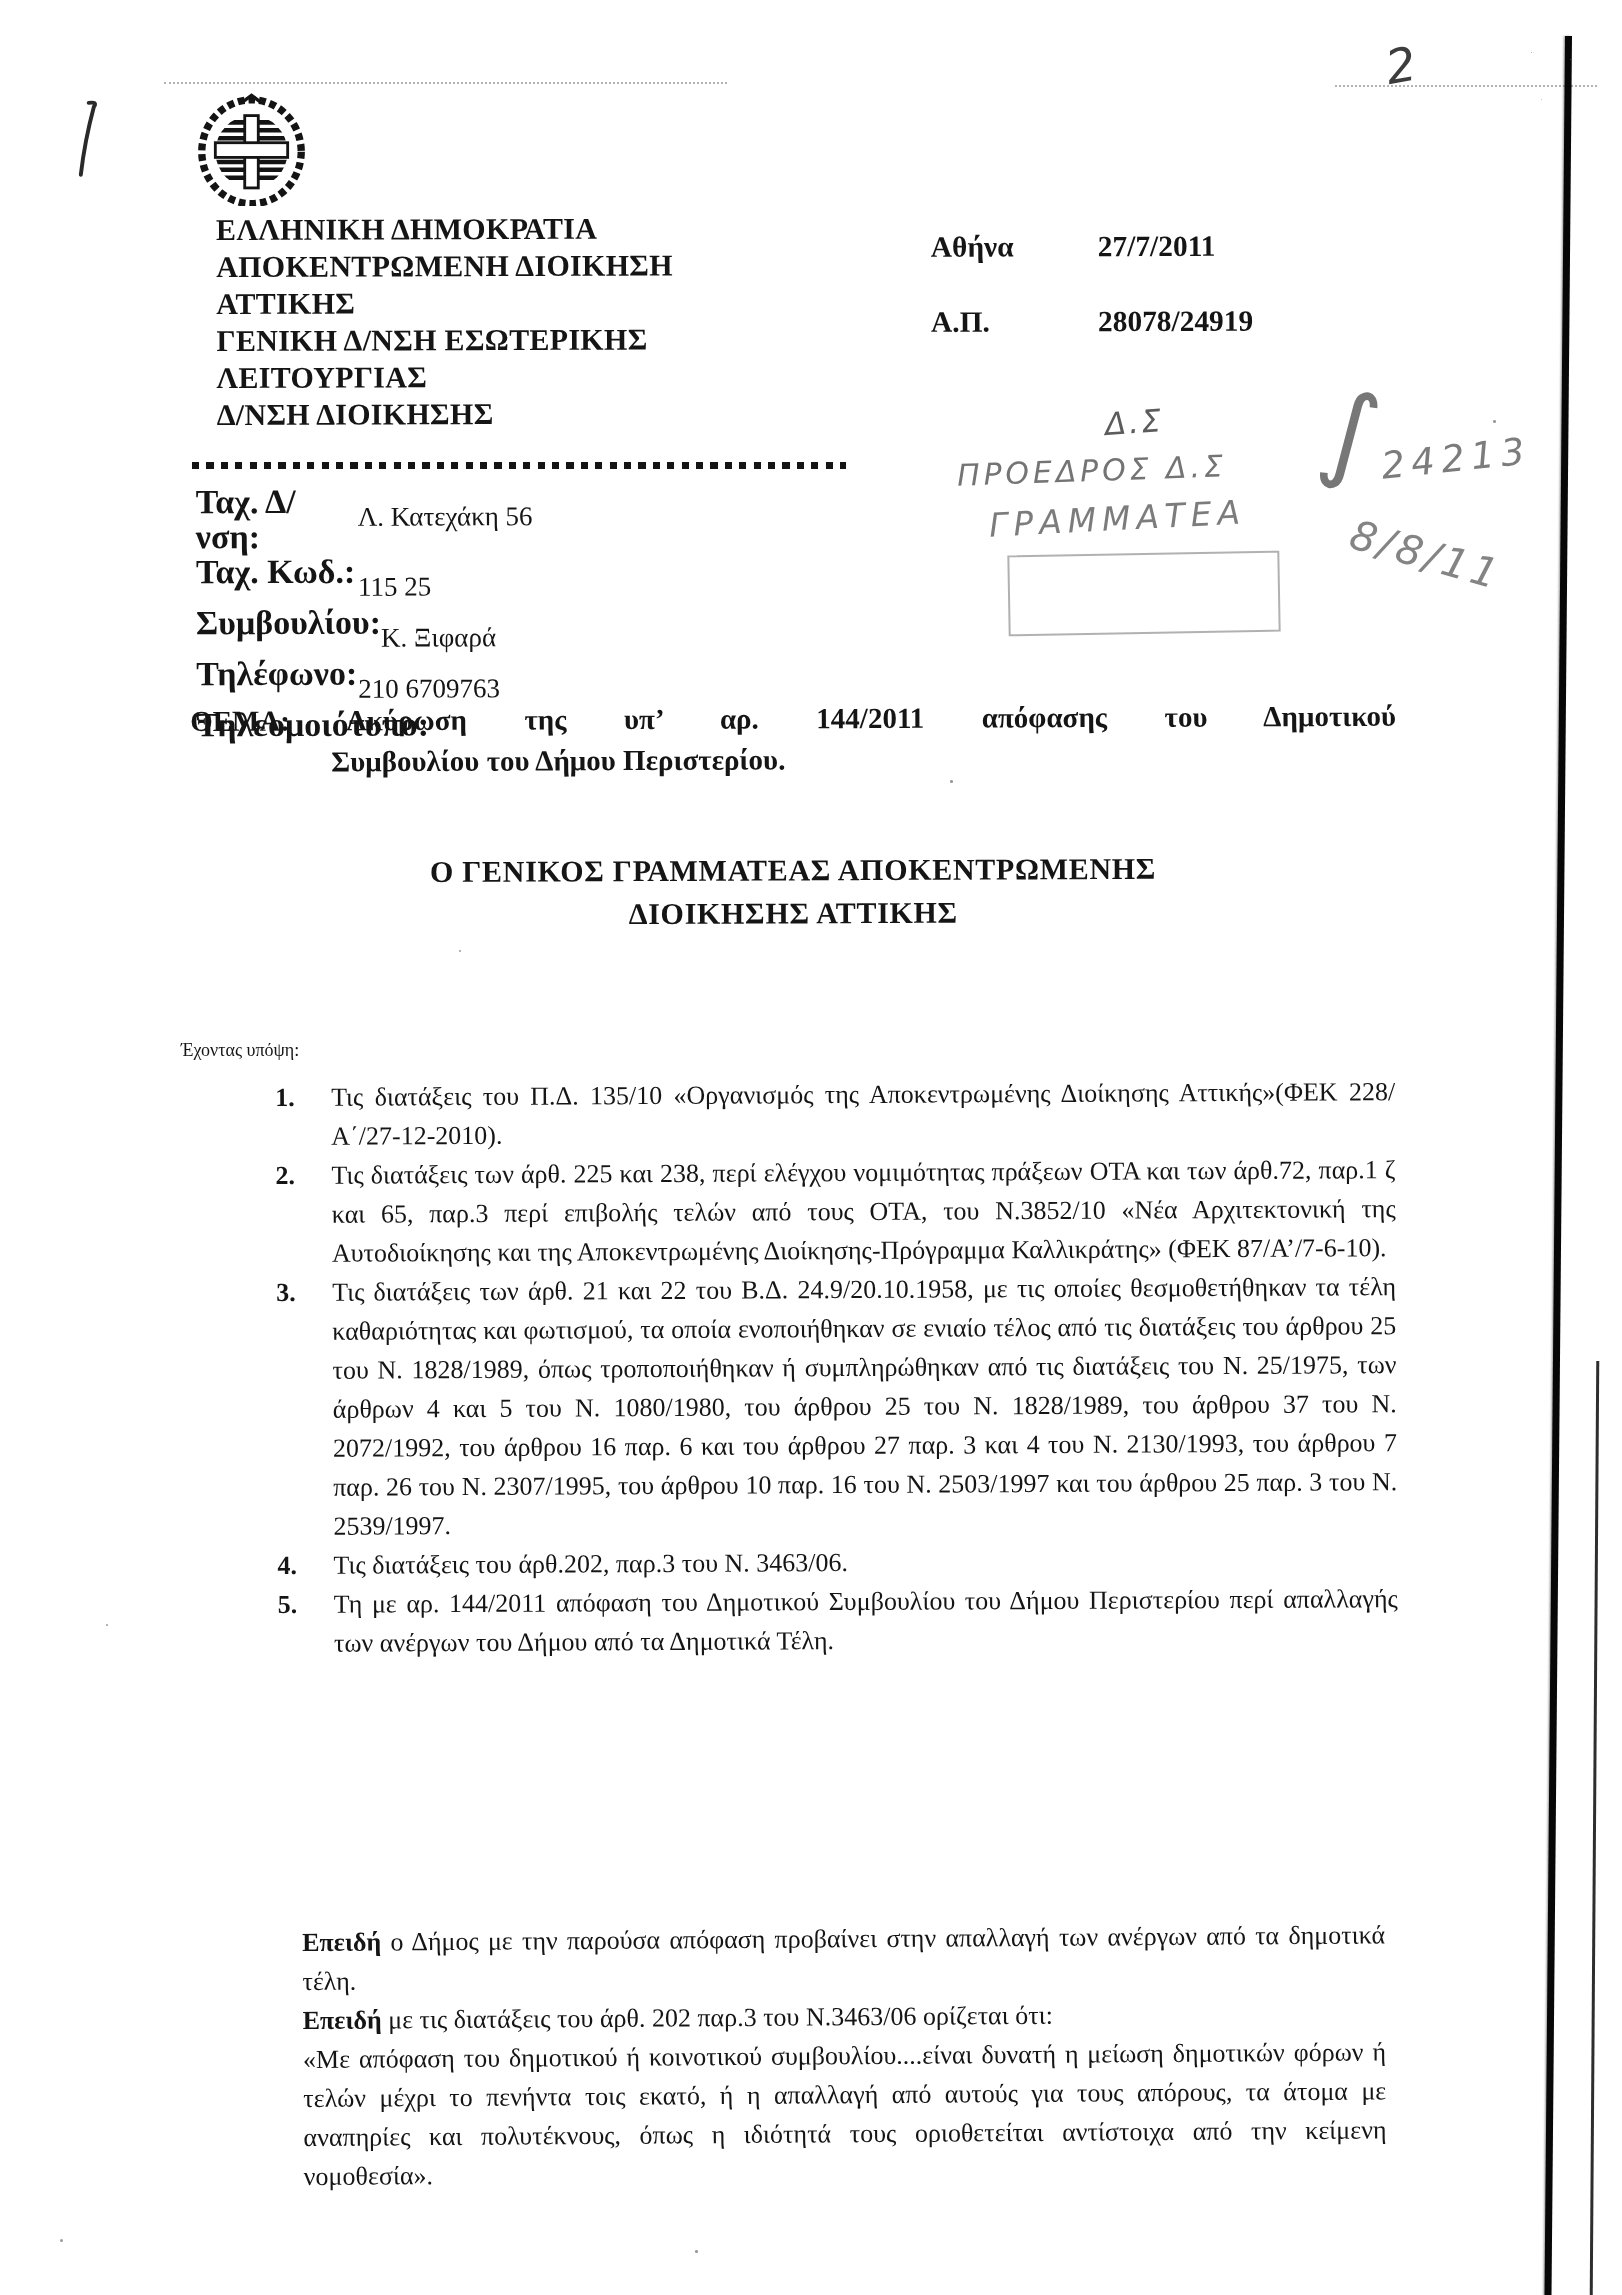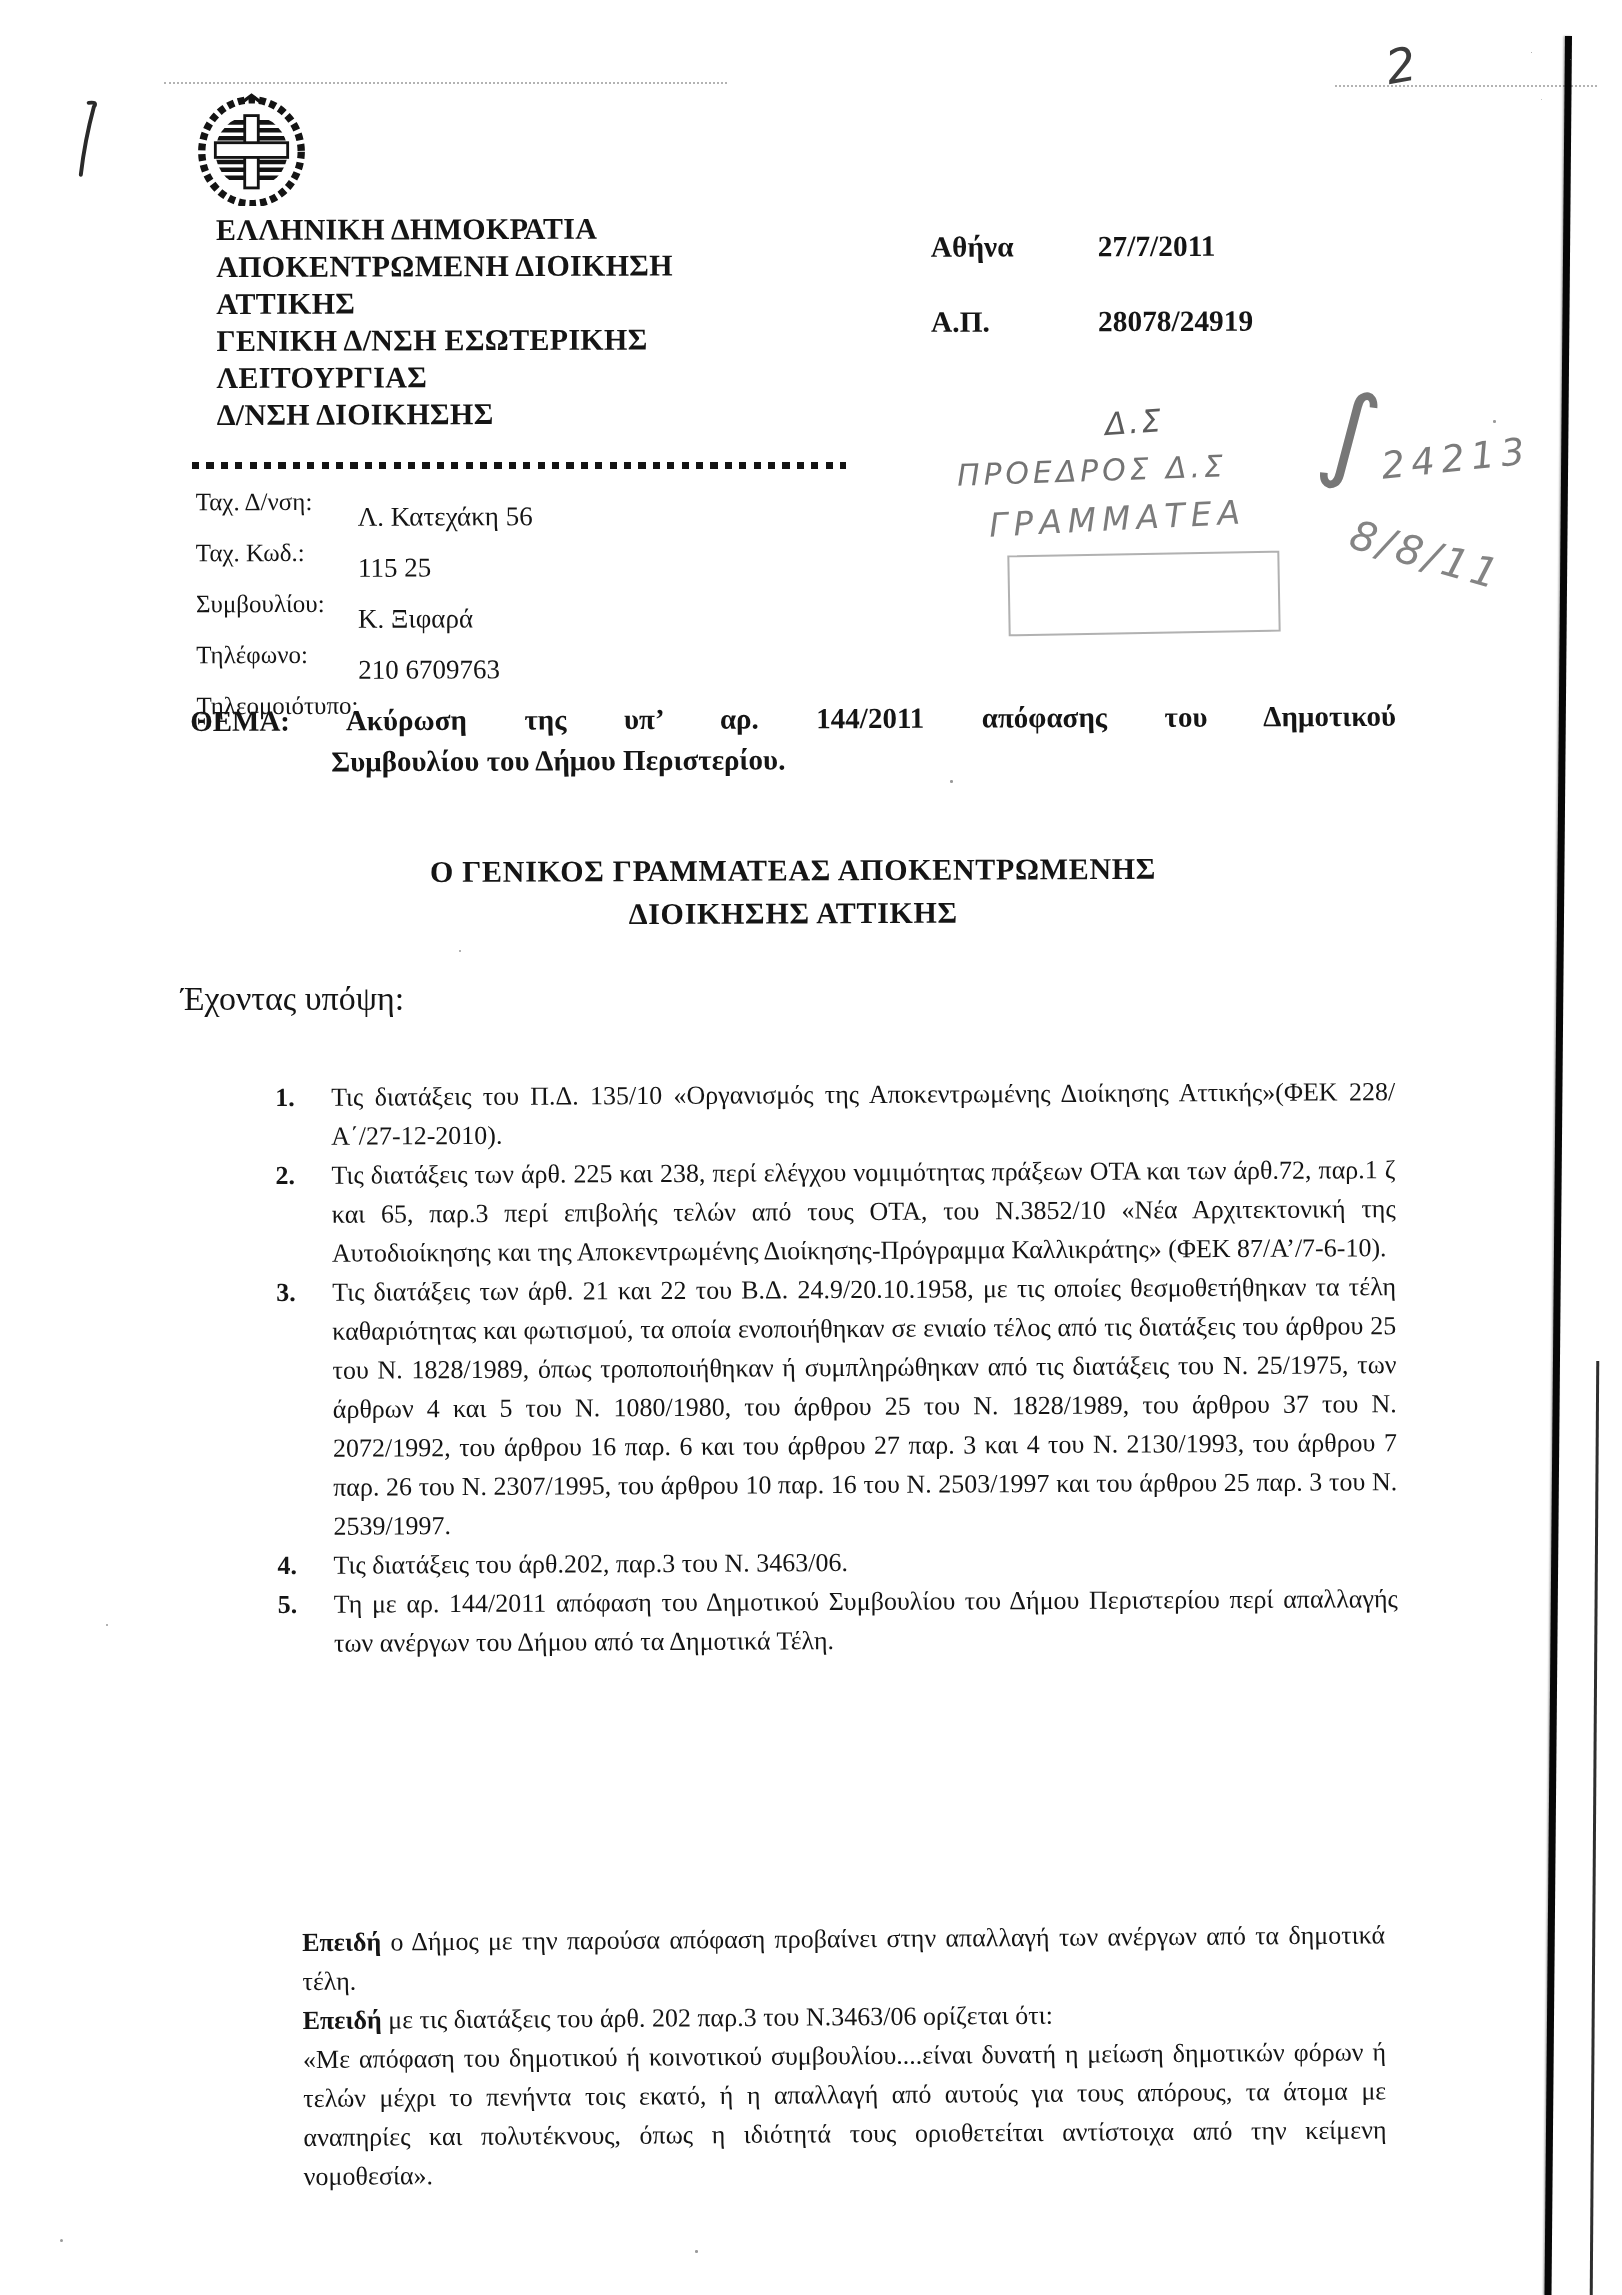--- a/index.html
+++ b/index.html
@@ -12,21 +12,21 @@
   
   .org-block{left:216px;top:211px;width:720px;font-weight:bold;
     font-size:30px;line-height:37px;letter-spacing:0.3px;transform:rotate(-.2deg);transform-origin:left top;}
   .date-block{left:931px;top:230px;width:458px;font-weight:bold;font-size:29.4px;transform:rotate(-.2deg);}
   .date-row{display:flex;margin-bottom:42px;}
   .date-row .lbl{width:167px;}
   .dotline{left:192px;top:462px;width:654px;height:6.5px;
     background:repeating-linear-gradient(90deg,#141414 0 7.2px,transparent 7.2px 14.4px);}
   .contact{left:196px;top:483px;width:753px;font-size:27px;line-height:35px;transform:rotate(-.2deg);}
   .contact .row{display:flex;}
-  .contact .lbl{flex:0 0 162px;font-weight:normal;font-size:25px;}
+  .contact .lbl{flex:0 0 162px;font-weight:bold;font-size:34px;}
   .contact .val{font-weight:normal;margin-top:16px;}
   
   .faintdots{height:0;border-top:2px dotted #b3b3b3;}
   .edge-line{left:1565px;top:36px;width:6.5px;height:2260px;background:#070707;
     transform:rotate(.52deg);transform-origin:top center;box-shadow:-1.3px 0 2px rgba(0,0,0,.35);}
   .edge-line2{left:1593px;top:1361px;width:2.6px;height:934px;background:#2e2e2e;transform:rotate(.4deg);}
   .speck{background:#9a9a9a;border-radius:50%;}
   .noise-patch{left:1525px;top:38px;width:65px;height:72px;opacity:.55;
     background:radial-gradient(1.3px 1.3px at 10% 20%,#777 40%,transparent 41%),
                radial-gradient(1.3px 1.3px at 40% 60%,#888 40%,transparent 41%),
@@ -42,21 +42,21 @@
   .stamp-num{left:1381px;top:437px;font-size:37px;letter-spacing:6.5px;transform:rotate(-6deg);opacity:.8;}
   .stamp-l3{left:989px;top:499px;font-size:33px;letter-spacing:5.9px;transform:rotate(-3deg);opacity:.8;}
   .stamp-box{left:1008px;top:553px;width:268px;height:77px;border:2px solid rgba(100,100,100,.5);transform:rotate(-1deg);}
   .stamp-date{left:1348px;top:531px;font-size:41px;letter-spacing:3.9px;transform:rotate(16deg);opacity:.75;}
   
   .subject{left:190px;top:701px;width:1206px;font-weight:bold;font-size:29px;line-height:41px;transform:rotate(-.25deg);transform-origin:left top;}
   .subject .l1{text-align:justify;text-align-last:justify;}
   .subject .l2{margin-left:141px;}
   .title{left:190px;top:851px;width:1206px;text-align:center;font-weight:bold;
     font-size:30px;line-height:43px;letter-spacing:0.7px;transform:rotate(-.25deg);transform-origin:left top;}
-  .preamble{left:181px;top:980px;font-size:34px;}
+  .preamble{left:181px;top:1040px;font-size:18px;}
   .list{left:275px;top:1078px;width:1120px;font-size:26px;line-height:39px;
     text-align:justify;transform:rotate(-.3deg);transform-origin:left top;}
   .list .item{position:relative;padding-left:56px;}
   .list .num{position:absolute;left:0;top:0;font-weight:bold;}
   .closing{left:302px;top:1923px;width:1083px;font-size:26px;line-height:39px;
     text-align:justify;transform:rotate(-.4deg);transform-origin:left top;}
   .closing p{margin:0;}
   .closing .b{font-weight:bold;}
   
   .corner-mark{left:65px;top:95px;}

